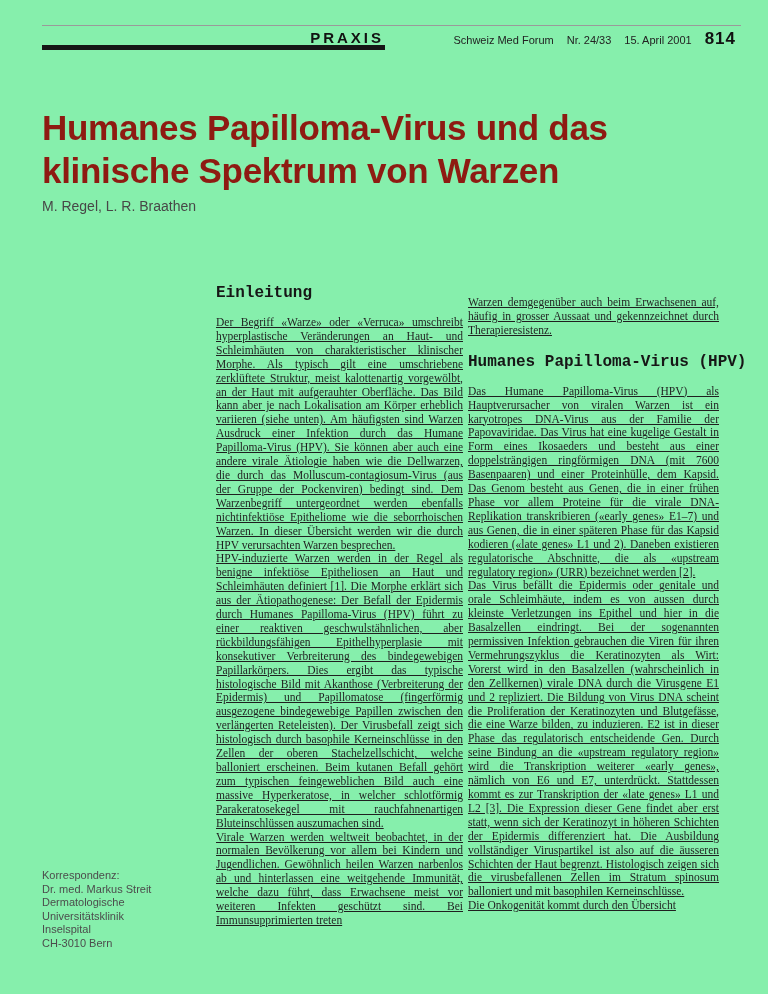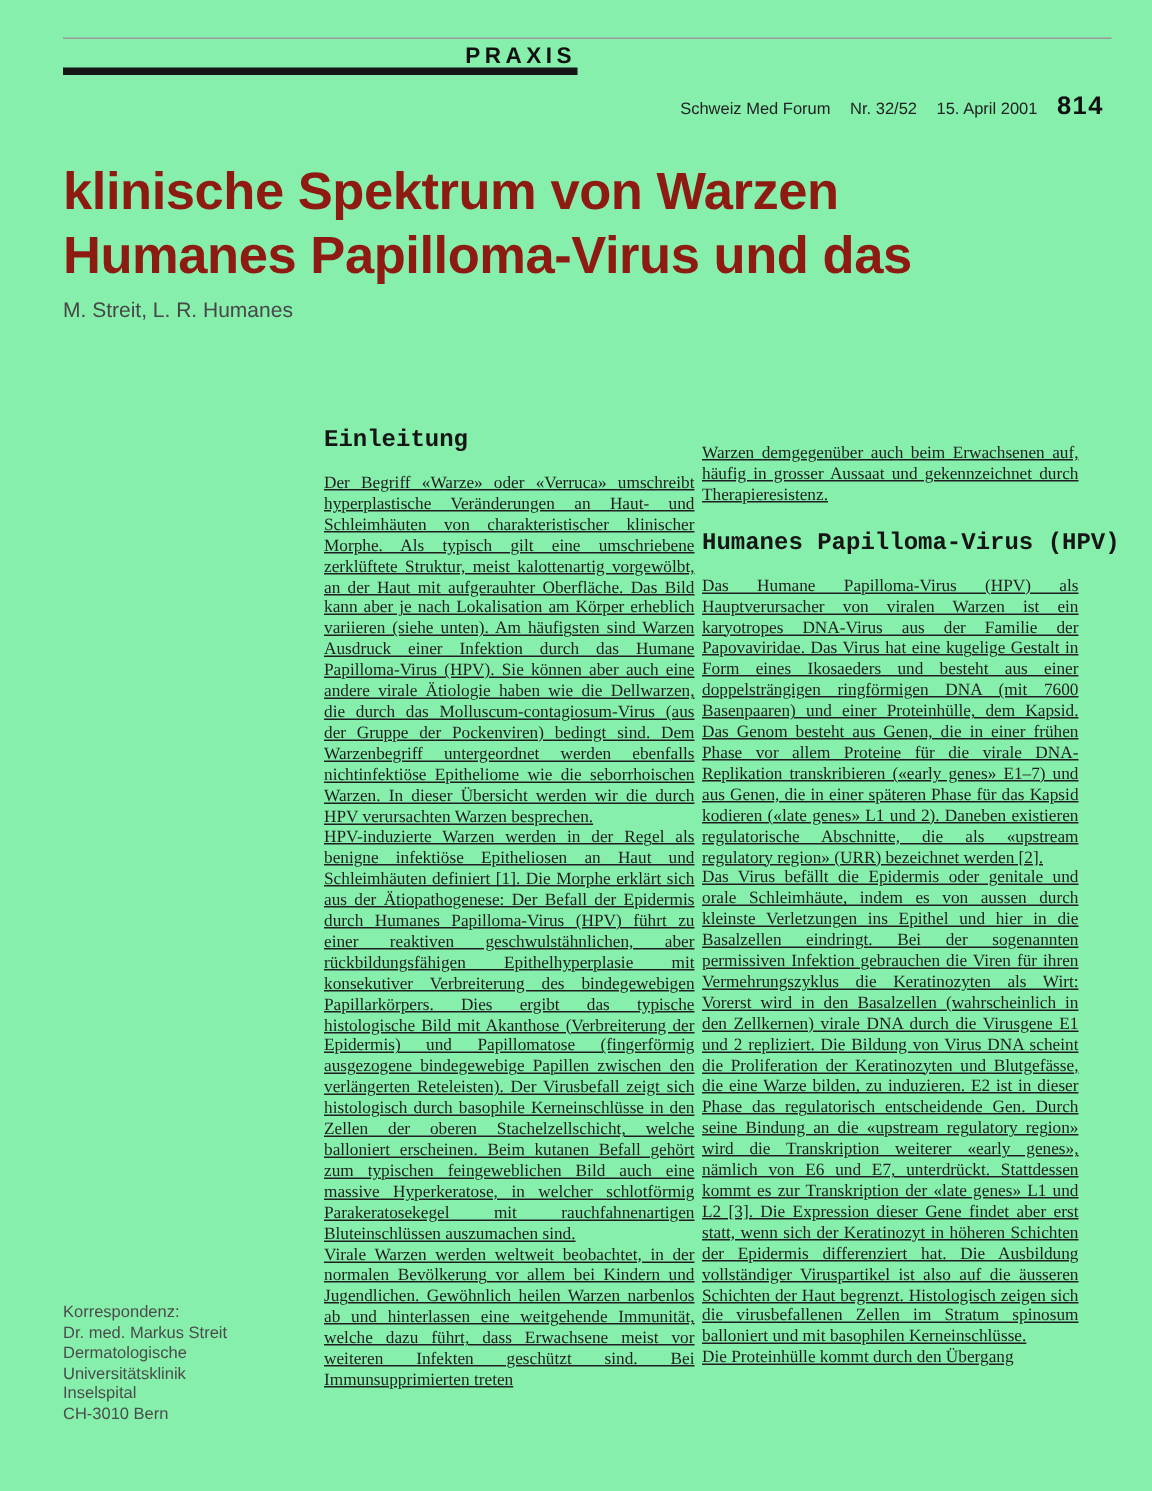--- a/index.html
+++ b/index.html
@@ -37,21 +37,20 @@
   .header-right {
     position: absolute;
     right: 32px;
     top: 29px;
     display: flex;
     align-items: baseline;
     gap: 13px;
     font-size: 11px;
     color: #222222;
     white-space: nowrap;
-    margin-top: 32px;
   }
   .header-right .pageno {
     font-size: 17px;
     font-weight: bold;
     letter-spacing: 1px;
     color: #111111;
   }
   .blackbar {
     position: absolute;
     left: 42px;
@@ -127,47 +126,47 @@
 <body>
 
 <div class="page">
 
   <div class="topline"></div>
 
   <div class="praxis">PRAXIS</div>
 
   <div class="header-right">
     <span>Schweiz Med Forum</span>
-    <span>Nr. 32/52</span>
+    <span>Nr. 24/33</span>
     <span>15. April 2001</span>
     <span class="pageno">814</span>
   </div>
 
   <div class="blackbar"></div>
 
   <h1 class="title">
+    <span class="tl">Humanes Papilloma-Virus und das</span>
     <span class="tl">klinische Spektrum von Warzen</span>
-    <span class="tl">Humanes Papilloma-Virus und das</span>
   </h1>
 
-  <div class="authors">M. Streit, L. R. Humanes</div>
+  <div class="authors">M. Regel, L. R. Braathen</div>
 
   <div class="col col-left">
     <h2>Einleitung</h2>
     <p>Der Begriff «Warze» oder «Verruca» umschreibt hyperplastische Veränderungen an Haut- und Schleimhäuten von charakteristischer klinischer Morphe. Als typisch gilt eine umschriebene zerklüftete Struktur, meist kalottenartig vorgewölbt, an der Haut mit aufgerauhter Oberfläche. Das Bild kann aber je nach Lokalisation am Körper erheblich variieren (siehe unten). Am häufigsten sind Warzen Ausdruck einer Infektion durch das Humane Papilloma-Virus (HPV). Sie können aber auch eine andere virale Ätiologie haben wie die Dellwarzen, die durch das Molluscum-contagiosum-Virus (aus der Gruppe der Pockenviren) bedingt sind. Dem Warzenbegriff untergeordnet werden ebenfalls nichtinfektiöse Epitheliome wie die seborrhoischen Warzen. In dieser Übersicht werden wir die durch HPV verursachten Warzen besprechen.</p>
     <p>HPV-induzierte Warzen werden in der Regel als benigne infektiöse Epitheliosen an Haut und Schleimhäuten definiert [1]. Die Morphe erklärt sich aus der Ätiopathogenese: Der Befall der Epidermis durch Humanes Papilloma-Virus (HPV) führt zu einer reaktiven geschwulstähnlichen, aber rückbildungsfähigen Epithelhyperplasie mit konsekutiver Verbreiterung des bindegewebigen Papillarkörpers. Dies ergibt das typische histologische Bild mit Akanthose (Verbreiterung der Epidermis) und Papillomatose (fingerförmig ausgezogene bindegewebige Papillen zwischen den verlängerten Reteleisten). Der Virusbefall zeigt sich histologisch durch basophile Kerneinschlüsse in den Zellen der oberen Stachelzellschicht, welche balloniert erscheinen. Beim kutanen Befall gehört zum typischen feingeweblichen Bild auch eine massive Hyperkeratose, in welcher schlotförmig Parakeratosekegel mit rauchfahnenartigen Bluteinschlüssen auszumachen sind.</p>
     <p>Virale Warzen werden weltweit beobachtet, in der normalen Bevölkerung vor allem bei Kindern und Jugendlichen. Gewöhnlich heilen Warzen narbenlos ab und hinterlassen eine weitgehende Immunität, welche dazu führt, dass Erwachsene meist vor weiteren Infekten geschützt sind. Bei Immunsupprimierten treten</p>
   </div>
 
   <div class="col col-right">
     <p>Warzen demgegenüber auch beim Erwachsenen auf, häufig in grosser Aussaat und gekennzeichnet durch Therapieresistenz.</p>
     <h2>Humanes Papilloma-Virus (HPV)</h2>
     <p>Das Humane Papilloma-Virus (HPV) als Hauptverursacher von viralen Warzen ist ein karyotropes DNA-Virus aus der Familie der Papovaviridae. Das Virus hat eine kugelige Gestalt in Form eines Ikosaeders und besteht aus einer doppelsträngigen ringförmigen DNA (mit 7600 Basenpaaren) und einer Proteinhülle, dem Kapsid. Das Genom besteht aus Genen, die in einer frühen Phase vor allem Proteine für die virale DNA-Replikation transkribieren («early genes» E1–7) und aus Genen, die in einer späteren Phase für das Kapsid kodieren («late genes» L1 und 2). Daneben existieren regulatorische Abschnitte, die als «upstream regulatory region» (URR) bezeichnet werden [2].</p>
     <p>Das Virus befällt die Epidermis oder genitale und orale Schleimhäute, indem es von aussen durch kleinste Verletzungen ins Epithel und hier in die Basalzellen eindringt. Bei der sogenannten permissiven Infektion gebrauchen die Viren für ihren Vermehrungszyklus die Keratinozyten als Wirt: Vorerst wird in den Basalzellen (wahrscheinlich in den Zellkernen) virale DNA durch die Virusgene E1 und 2 repliziert. Die Bildung von Virus DNA scheint die Proliferation der Keratinozyten und Blutgefässe, die eine Warze bilden, zu induzieren. E2 ist in dieser Phase das regulatorisch entscheidende Gen. Durch seine Bindung an die «upstream regulatory region» wird die Transkription weiterer «early genes», nämlich von E6 und E7, unterdrückt. Stattdessen kommt es zur Transkription der «late genes» L1 und L2 [3]. Die Expression dieser Gene findet aber erst statt, wenn sich der Keratinozyt in höheren Schichten der Epidermis differenziert hat. Die Ausbildung vollständiger Viruspartikel ist also auf die äusseren Schichten der Haut begrenzt. Histologisch zeigen sich die virusbefallenen Zellen im Stratum spinosum balloniert und mit basophilen Kerneinschlüsse.</p>
-    <p>Die Proteinhülle kommt durch den Übergang</p>
+    <p>Die Onkogenität kommt durch den Übersicht</p>
   </div>
 
   <div class="correspondence">
     <div>Korrespondenz:</div>
     <div>Dr. med. Markus Streit</div>
     <div>Dermatologische</div>
     <div>Universitätsklinik</div>
     <div>Inselspital</div>
     <div>CH-3010 Bern</div>
   </div>

